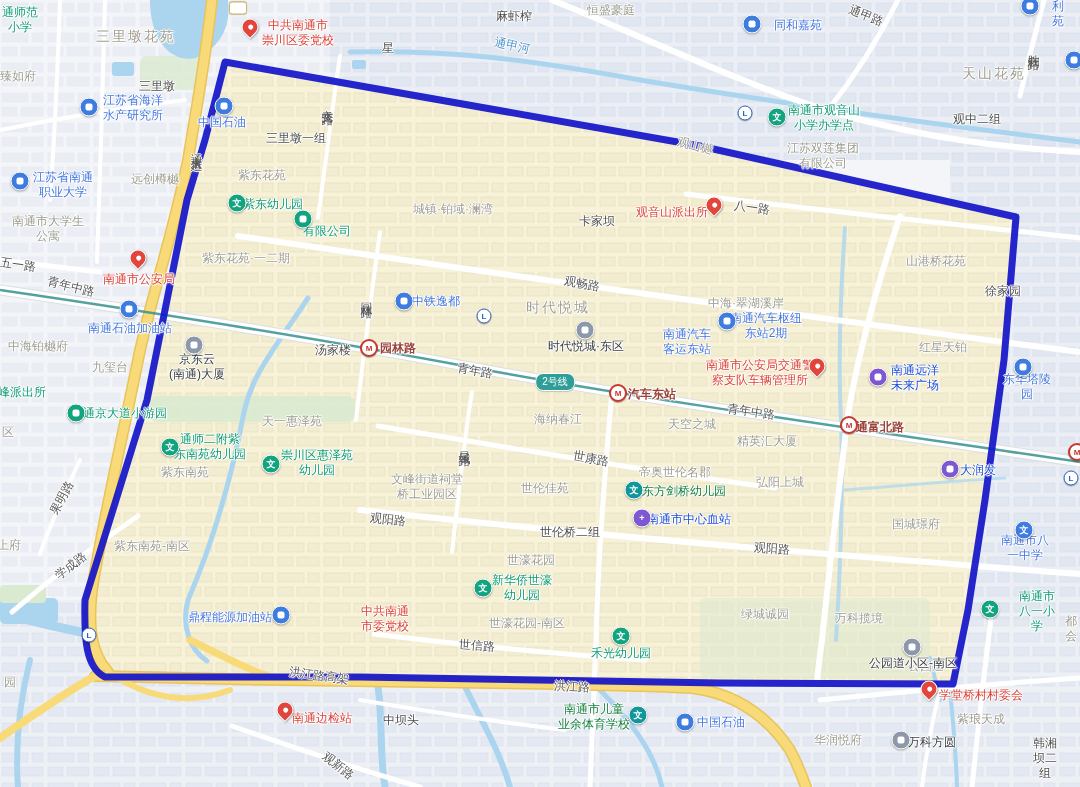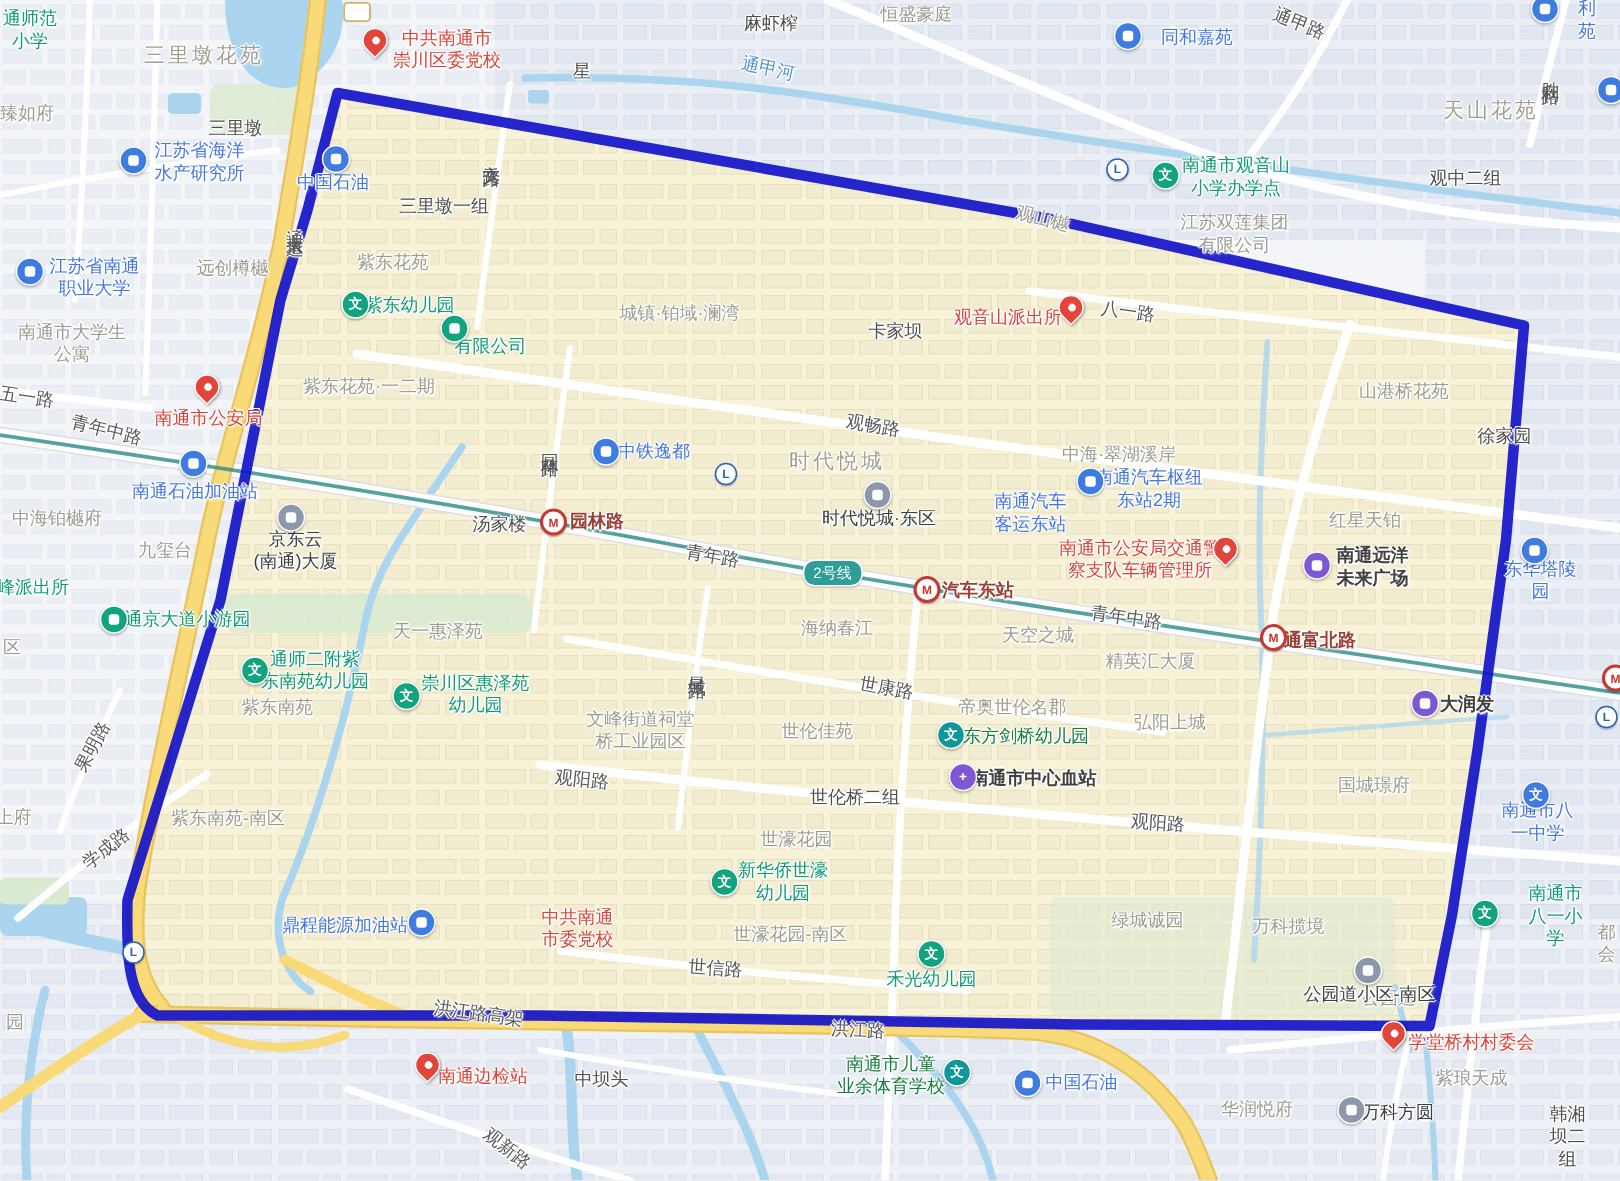--- a/index.html
+++ b/index.html
@@ -27,21 +27,21 @@
                    0 1px 0 rgba(255,255,255,.95),0 -1px 0 rgba(255,255,255,.95),
                    1px 1px 2px rgba(255,255,255,.9);}
   .k-area{color:#9d9c90;}
   .k-area-lg{color:#a19f8f;font-size:14px;letter-spacing:2px;}
   .k-town{color:#4e4e4e;}
   .k-road{color:#575757;}
   .k-river{color:#4f94cc;}
   .k-poi-green{color:#0f9d74;}
   .k-poi-teal{color:#15803d;}
   .k-poi-blue{color:#4577e0;}
-  .k-poi-purple{color:#404040;font-weight:bold;}
+  .k-poi-purple{color:#1d4ed8;}
   .k-poi-red{color:#dc4238;}
   .k-poi-gray{color:#3c4043;}
   .k-station{color:#9a4238;font-weight:bold;}
   .vert{writing-mode:vertical-rl;letter-spacing:2px;}
   
   .ic{position:absolute;transform:translate(-50%,-50%);z-index:3;}
   .pin{width:15px;height:15px;border-radius:50% 50% 50% 0;transform:translate(-50%,-85%) rotate(-45deg);
        box-shadow:0 1px 2px rgba(0,0,0,.35);border:1.5px solid #fff;}
   .pin b{position:absolute;left:50%;top:50%;width:5px;height:5px;background:#fff;border-radius:50%;
          transform:translate(-50%,-50%);}
@@ -374,21 +374,21 @@
       <div class="lbl k-station" style="left: 652px; top: 394px;">汽车东站</div>
       <div class="lbl k-road" style="left: 751px; top: 412px; transform: translate(-50%, -50%) rotate(8deg);">青年中路</div>
       <div class="lbl k-station" style="left: 880px; top: 427px;">通富北路</div>
       <div class="lbl k-poi-red" style="left: 760px; top: 373px;">南通市公安局交通警
 察支队车辆管理所</div>
       <div class="lbl k-area" style="left: 746px; top: 303px;">中海·翠湖溪岸</div>
       <div class="lbl k-poi-blue" style="left: 766px; top: 326px;">南通汽车枢纽
 东站2期</div>
       <div class="lbl k-area" style="left: 936px; top: 261px;">山港桥花苑</div>
       <div class="lbl k-town" style="left: 1003px; top: 291px;">徐家园</div>
-      <div class="lbl k-area" style="left: 910px; top: 347px;">红星天铂</div>
+      <div class="lbl k-area" style="left: 943px; top: 347px;">红星天铂</div>
       <div class="lbl k-poi-purple" style="left: 915px; top: 378px;">南通远洋
 未来广场</div>
       <div class="lbl k-poi-blue" style="left: 1027px; top: 387px;">东华塔陵园</div>
       <div class="lbl k-area" style="left: 8px; top: 432px;">区</div>
       <div class="lbl k-poi-green" style="left: 125px; top: 413px;">通京大道小游园</div>
       <div class="lbl k-area" style="left: 292px; top: 421px;">天一惠泽苑</div>
       <div class="lbl k-poi-green" style="left: 210px; top: 447px;">通师二附紫
 东南苑幼儿园</div>
       <div class="lbl k-poi-green" style="left: 317px; top: 463px;">崇川区惠泽苑
 幼儿园</div>

